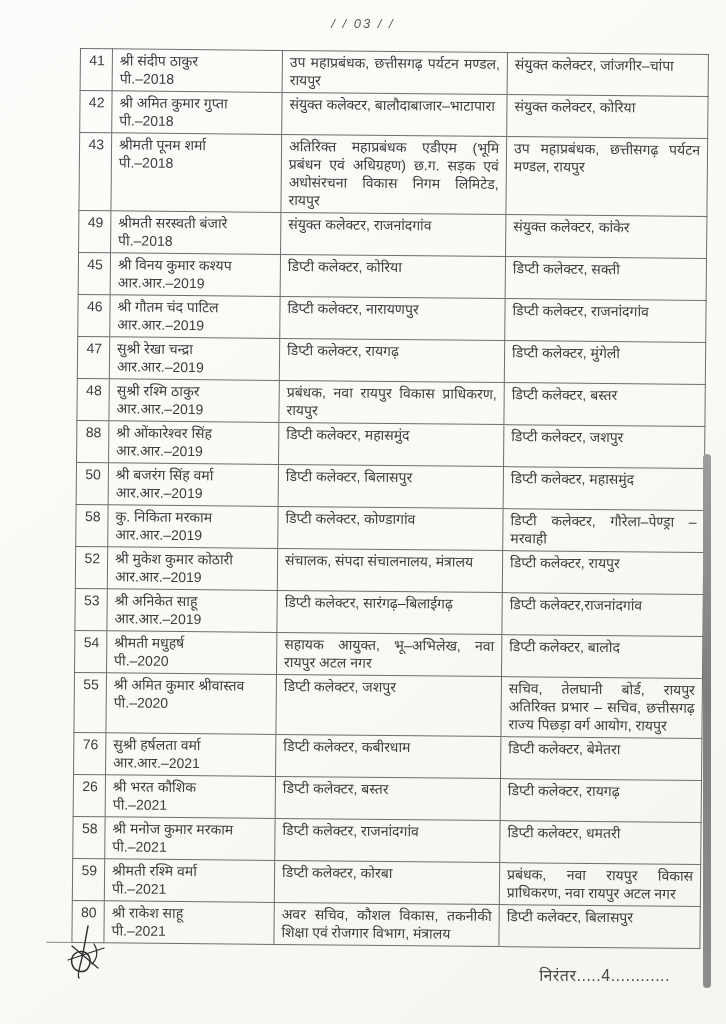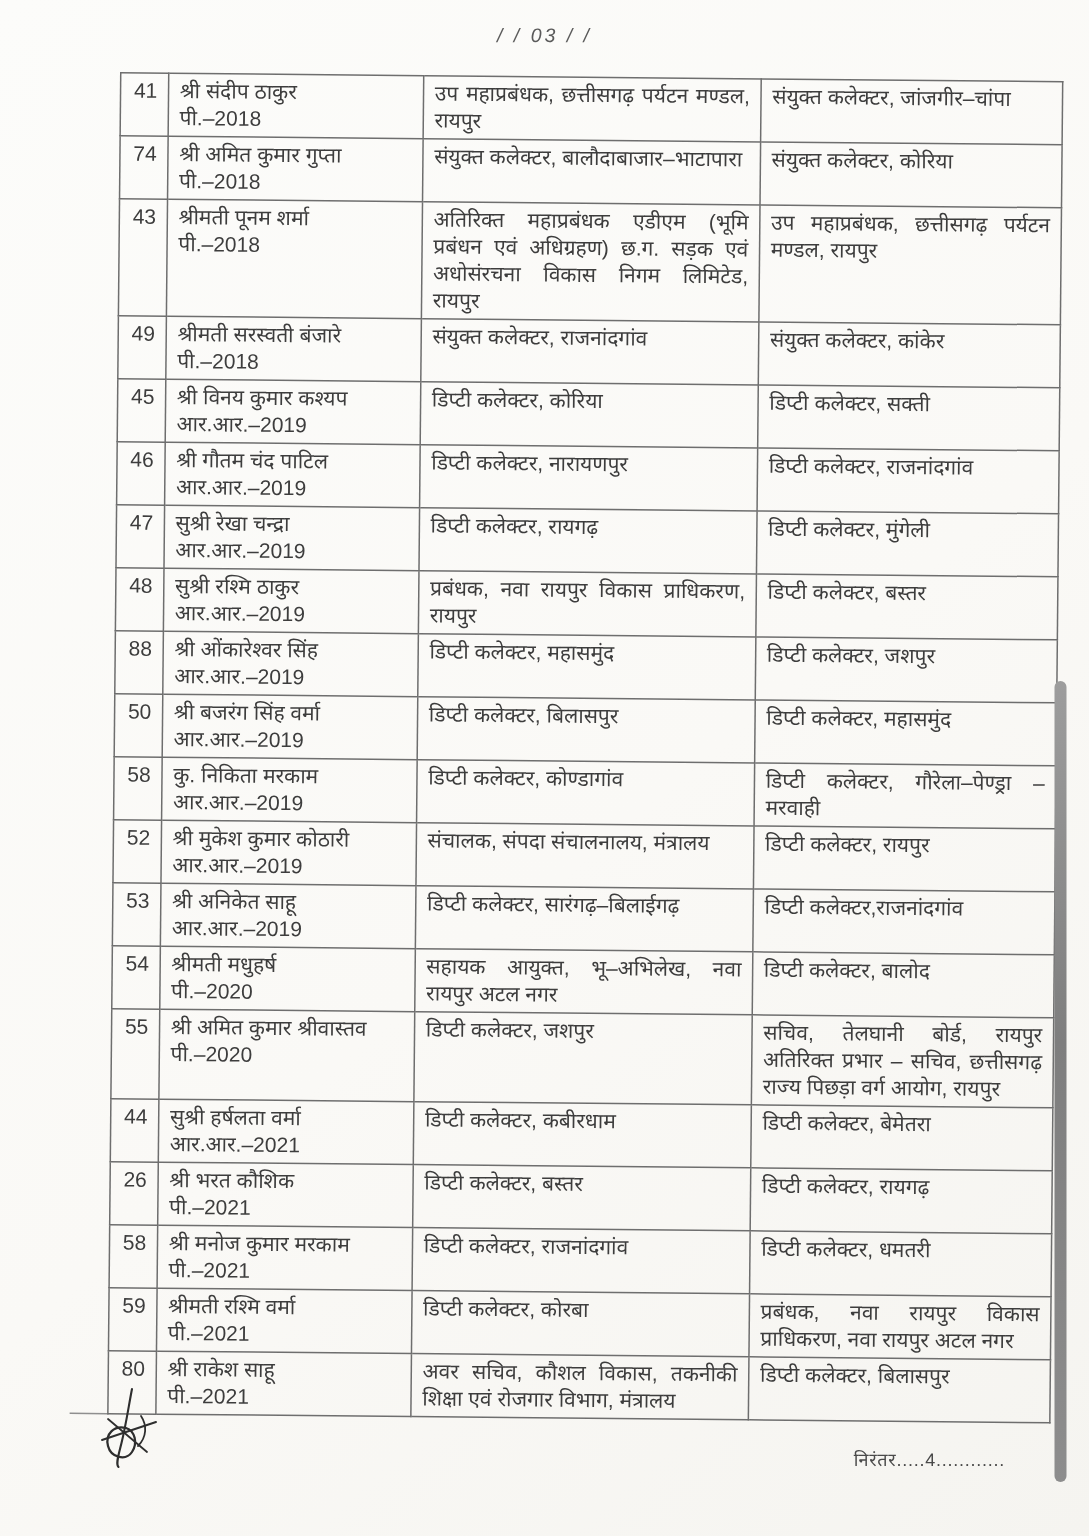--- a/index.html
+++ b/index.html
@@ -35,21 +35,21 @@
     vertical-align:top;
     padding:2px 7px 3px 7px;
     font-size:14px;line-height:18px;
     color:#3d3d3d;
     word-wrap:break-word;
   }
   td.c-sl{text-align:right;padding-left:2px;padding-right:2px;}
   td.c-cur,td.c-new{text-align:justify;text-align-last:left;}
   .footer-note{
     position:absolute;top:964px;right:56px;
-    font-size:12px;color:#4a4a4a;letter-spacing:0.5px;padding-left:31px;
+    font-size:16px;color:#4a4a4a;letter-spacing:0.5px;padding-left:31px;
   }
   .signature{
     position:absolute;left:64px;top:920px;width:56px;height:62px;
   }
   .scan-bar{
     position:absolute;left:703px;top:454px;width:8px;height:534px;
     background:linear-gradient(to bottom,#9d9d9d,#7e7e7e 45%,#8d8d8d);
     border-radius:4px;
   }
 </style>
@@ -73,21 +73,21 @@
     <td class="c-sl">41</td>
     <td class="c-name">
       <span>श्री संदीप ठाकुर</span><br>
       <span>पी.–2018</span>
     </td>
     <td class="c-cur">उप महाप्रबंधक, छत्तीसगढ़ पर्यटन मण्डल, रायपुर</td>
     <td class="c-new">संयुक्त कलेक्टर, जांजगीर–चांपा</td>
   </tr>
 
   <tr>
-    <td class="c-sl">74</td>
+    <td class="c-sl">42</td>
     <td class="c-name">
       <span>श्री अमित कुमार गुप्ता</span><br>
       <span>पी.–2018</span>
     </td>
     <td class="c-cur">संयुक्त कलेक्टर, बालौदाबाजार–भाटापारा</td>
     <td class="c-new">संयुक्त कलेक्टर, कोरिया</td>
   </tr>
 
   <tr>
     <td class="c-sl">43</td>
@@ -213,21 +213,21 @@
     <td class="c-sl">55</td>
     <td class="c-name">
       <span>श्री अमित कुमार श्रीवास्तव</span><br>
       <span>पी.–2020</span>
     </td>
     <td class="c-cur">डिप्टी कलेक्टर, जशपुर</td>
     <td class="c-new">सचिव, तेलघानी बोर्ड, रायपुर अतिरिक्त प्रभार – सचिव, छत्तीसगढ़ राज्य पिछड़ा वर्ग आयोग, रायपुर</td>
   </tr>
 
   <tr>
-    <td class="c-sl">44</td>
+    <td class="c-sl">76</td>
     <td class="c-name">
       <span>सुश्री हर्षलता वर्मा</span><br>
       <span>आर.आर.–2021</span>
     </td>
     <td class="c-cur">डिप्टी कलेक्टर, कबीरधाम</td>
     <td class="c-new">डिप्टी कलेक्टर, बेमेतरा</td>
   </tr>
 
   <tr>
     <td class="c-sl">26</td>

